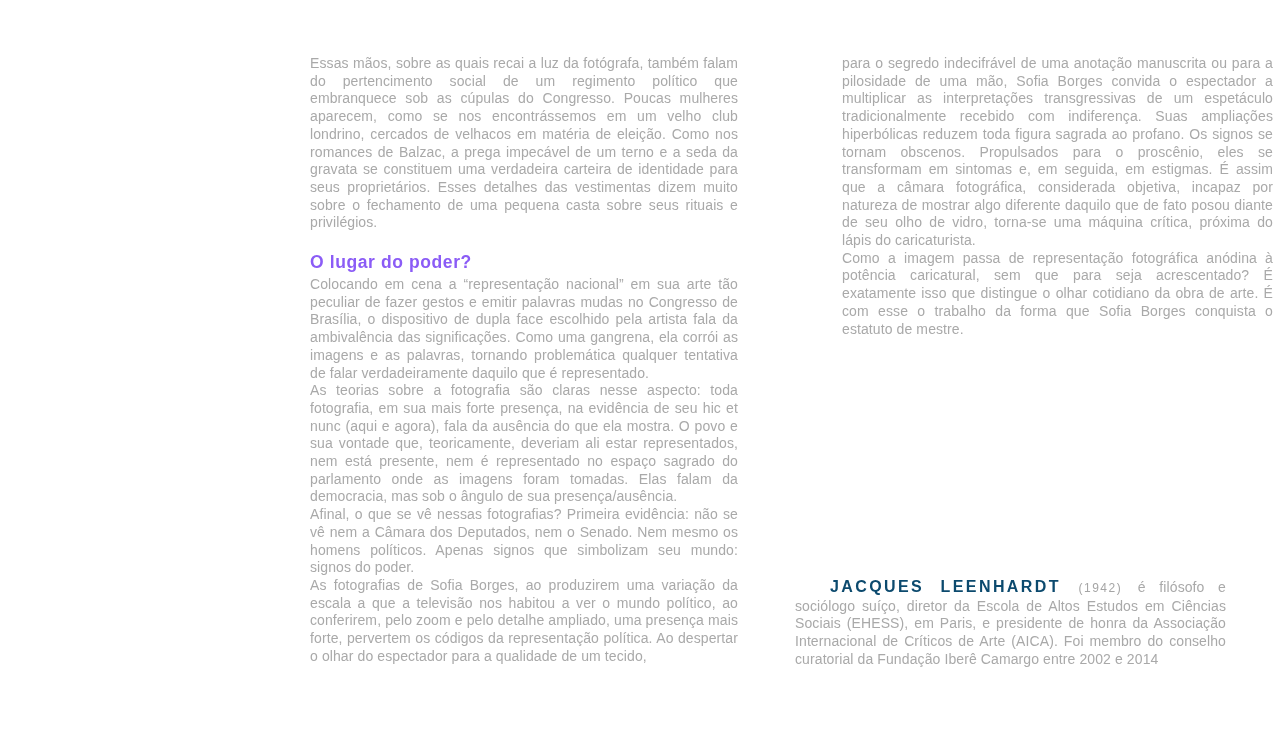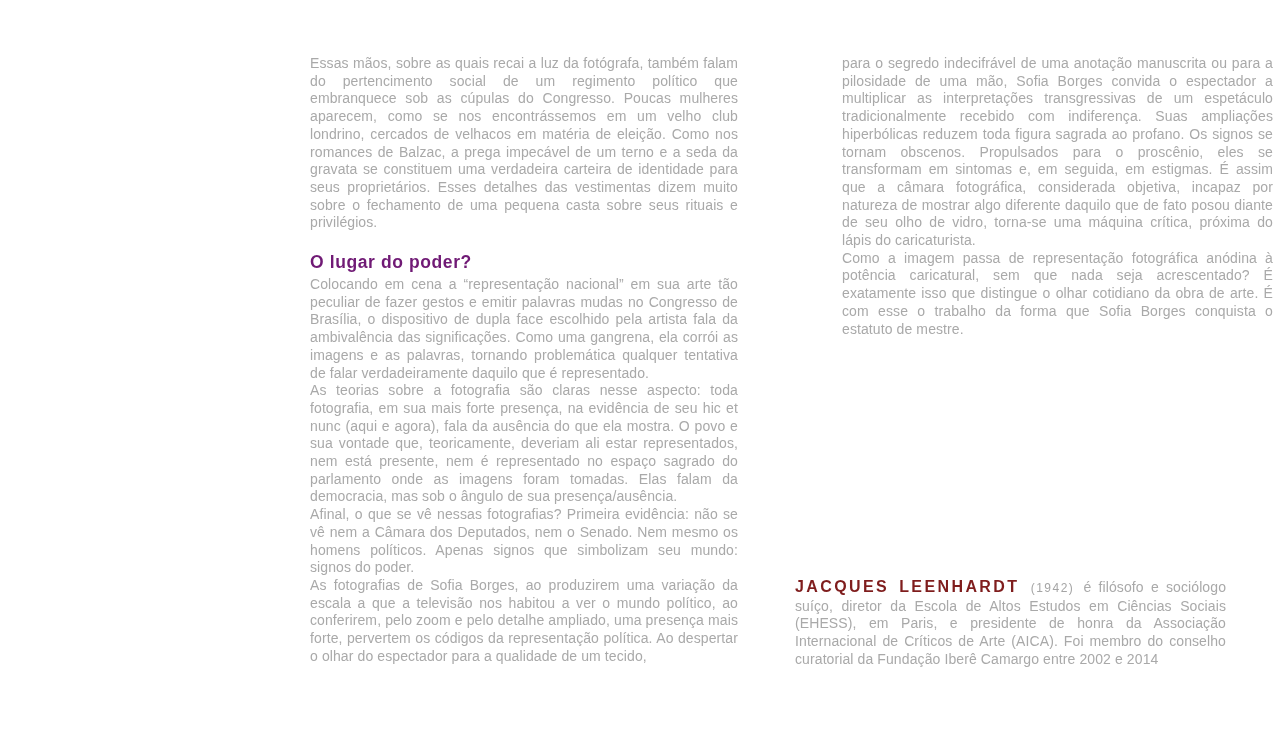--- a/index.html
+++ b/index.html
@@ -30,34 +30,35 @@
     letter-spacing: 0.1px;
     hyphens: auto;
     -webkit-hyphens: auto;
   }
   h2.heading {
     margin: 19px 0 3px 0;
     font-size: 17.5px;
     line-height: 22px;
     font-weight: 700;
     letter-spacing: 0.6px;
-    color: #701a75;
+    color: #8b5cf6;
   }
   .bio {
     position: absolute;
     left: 795px;
     top: 578px;
     width: 431px;
   }
   .bio-name {
     font-size: 16px;
     font-weight: 600;
     letter-spacing: 2.4px;
-    color: #7f1d1d;
+    color: #0c4a6e;
     margin-right: 4px;
+    margin-left: 35px;
   }
   .bio-year {
     font-size: 12px;
     letter-spacing: 1.5px;
     color: #a5a5a5;
     margin-right: 2px;
   }
 </style>
 </head>
 <body>
@@ -68,20 +69,20 @@
     <p class="body">Essas mãos, sobre as quais recai a luz da fotógrafa, também falam do pertencimento social de um regimento político que embranquece sob as cúpulas do Congresso. Poucas mulheres aparecem, como se nos encontrássemos em um velho club londrino, cercados de velhacos em matéria de eleição. Como nos romances de Balzac, a prega impecável de um terno e a seda da gravata se constituem uma verdadeira carteira de identidade para seus proprietários. Esses detalhes das vestimentas dizem muito sobre o fechamento de uma pequena casta sobre seus rituais e privilégios.</p>
     <h2 class="heading">O lugar do poder?</h2>
     <p class="body">Colocando em cena a “representação nacional” em sua arte tão peculiar de fazer gestos e emitir palavras mudas no Congresso de Brasília, o dispositivo de dupla face escolhido pela artista fala da ambivalência das significações. Como uma gangrena, ela corrói as imagens e as palavras, tornando problemática qualquer tentativa de falar verdadeiramente daquilo que é representado.</p>
     <p class="body">As teorias sobre a fotografia são claras nesse aspecto: toda fotografia, em sua mais forte presença, na evidência de seu hic et nunc (aqui e agora), fala da ausência do que ela mostra. O povo e sua vontade que, teoricamente, deveriam ali estar representados, nem está presente, nem é representado no espaço sagrado do parlamento onde as imagens foram tomadas. Elas falam da democracia, mas sob o ângulo de sua presença/ausência.</p>
     <p class="body">Afinal, o que se vê nessas fotografias? Primeira evidência: não se vê nem a Câmara dos Deputados, nem o Senado. Nem mesmo os homens políticos. Apenas signos que simbolizam seu mundo: signos do poder.</p>
     <p class="body">As fotografias de Sofia Borges, ao produzirem uma variação da escala a que a televisão nos habitou a ver o mundo político, ao conferirem, pelo zoom e pelo detalhe ampliado, uma presença mais forte, pervertem os códigos da representação política. Ao despertar o olhar do espectador para a qualidade de um tecido,</p>
   </section>
 
   <section class="col right">
     <p class="body">para o segredo indecifrável de uma anotação manuscrita ou para a pilosidade de uma mão, Sofia Borges convida o espectador a multiplicar as interpretações transgressivas de um espetáculo tradicionalmente recebido com indiferença. Suas ampliações hiperbólicas reduzem toda figura sagrada ao profano. Os signos se tornam obscenos. Propulsados para o proscênio, eles se transformam em sintomas e, em seguida, em estigmas. É assim que a câmara fotográfica, considerada objetiva, incapaz por natureza de mostrar algo diferente daquilo que de fato posou diante de seu olho de vidro, torna-se uma máquina crítica, próxima do lápis do caricaturista.</p>
-    <p class="body">Como a imagem passa de representação fotográfica anódina à potência caricatural, sem que nada seja acrescentado? É exatamente isso que distingue o olhar cotidiano da obra de arte. É com esse o trabalho da forma que Sofia Borges conquista o estatuto de mestre.</p>
+    <p class="body">Como a imagem passa de representação fotográfica anódina à potência caricatural, sem que para seja acrescentado? É exatamente isso que distingue o olhar cotidiano da obra de arte. É com esse o trabalho da forma que Sofia Borges conquista o estatuto de mestre.</p>
   </section>
 
   <footer class="bio">
     <p class="body"><span class="bio-name">JACQUES LEENHARDT</span> <span class="bio-year">(1942)</span> <span class="bio-text">é filósofo e sociólogo suíço, diretor da Escola de Altos Estudos em Ciências Sociais (EHESS), em Paris, e presidente de honra da Associação Internacional de Críticos de Arte (AICA). Foi membro do conselho curatorial da Fundação Iberê Camargo entre 2002 e 2014</span></p>
   </footer>
 
 </div>
 
 </body></html>

